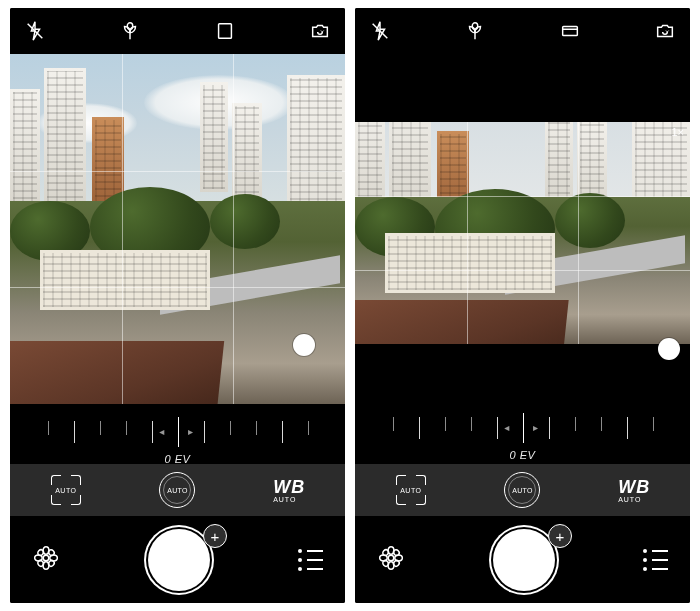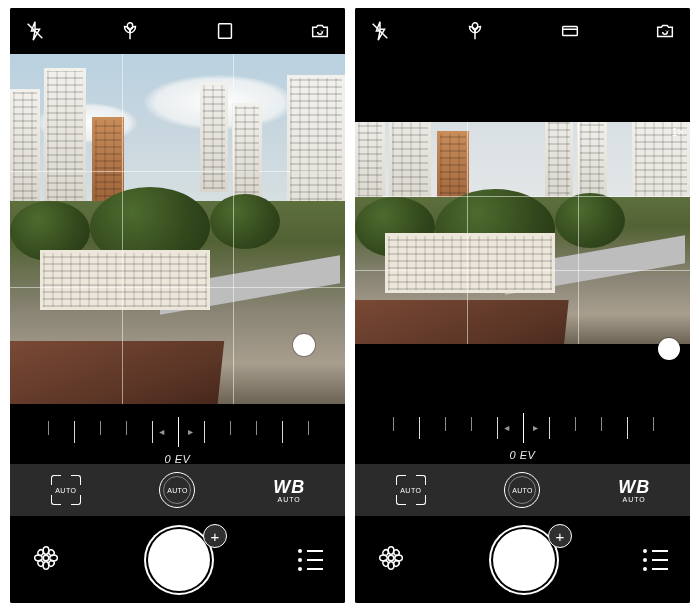--- a/index.html
+++ b/index.html
@@ -45,21 +45,21 @@
   .focus-icn{width:30px;height:30px;position:relative;}
   .focus-icn .corner{position:absolute;width:9px;height:9px;border:1.6px solid #fff;}
   .focus-icn .tl{top:0;left:0;border-right:none;border-bottom:none;border-top-left-radius:3px;}
   .focus-icn .tr{top:0;right:0;border-left:none;border-bottom:none;border-top-right-radius:3px;}
   .focus-icn .bl{bottom:0;left:0;border-right:none;border-top:none;border-bottom-left-radius:3px;}
   .focus-icn .br{bottom:0;right:0;border-left:none;border-top:none;border-bottom-right-radius:3px;}
   .focus-icn .txt{position:absolute;inset:0;display:flex;align-items:center;justify-content:center;font-size:7px;letter-spacing:.5px;}
   .iso-icn{width:34px;height:34px;border:1.8px solid #fff;border-radius:50%;display:flex;align-items:center;justify-content:center;position:relative;}
   .iso-icn::before{content:"";position:absolute;inset:3px;border:1px solid rgba(255,255,255,.4);border-radius:50%;}
   .iso-icn .txt{font-size:7px;letter-spacing:.3px;}
-  .wb-icn{text-align:center;line-height:1;}
+  .wb-icn{text-align:left;line-height:1;}
   .wb-icn .wb{font-size:18px;font-weight:700;font-style:italic;letter-spacing:1px;}
   .wb-icn .auto{font-size:7px;letter-spacing:1px;}
   
   .dock{position:absolute;left:0;right:0;bottom:0;height:86px;background:#000;display:flex;align-items:center;justify-content:space-between;padding:0 22px;}
   .flower{color:#fff;}
   .flower svg{width:28px;height:28px;stroke:#fff;fill:none;stroke-width:1.3;}
   .shutter-wrap{position:relative;width:68px;height:68px;display:flex;align-items:center;justify-content:center;}
   .shutter{width:62px;height:62px;border-radius:50%;background:#fff;box-shadow:0 0 0 2px #000,0 0 0 4px #fff;}
   .plus-badge{position:absolute;top:-2px;right:-14px;width:22px;height:22px;border-radius:50%;background:#2f2f2f;border:1.5px solid #fff;color:#fff;display:flex;align-items:center;justify-content:center;font-size:15px;line-height:1;}
   .menu{display:flex;flex-direction:column;gap:5px;}

